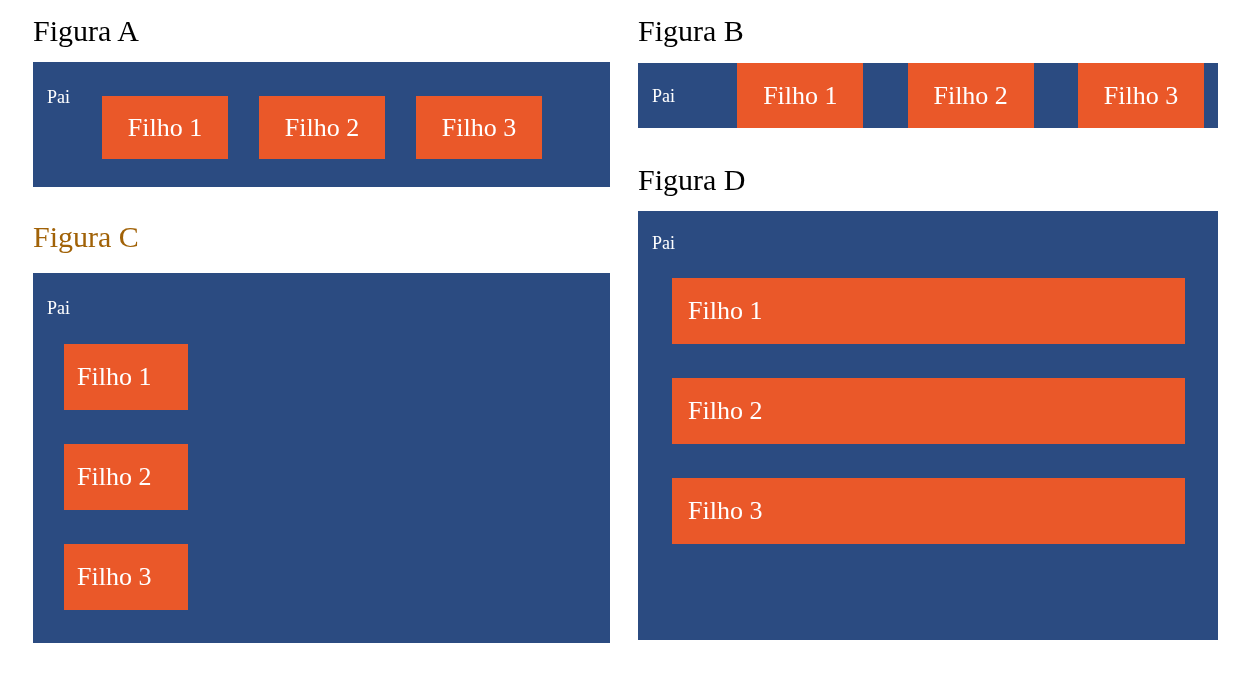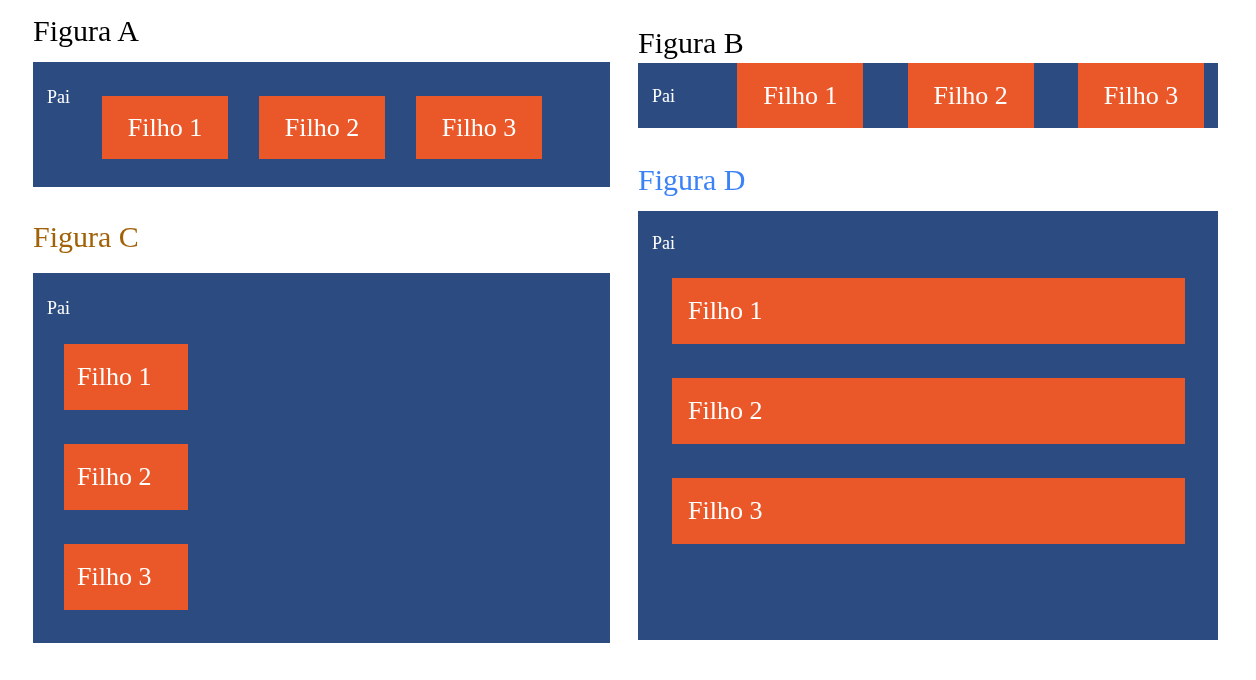--- a/index.html
+++ b/index.html
@@ -71,21 +71,21 @@
     gap: 31px;
   }
   #parent-a .child-box {
     width: 126px; height: 63px;
     display: flex;
     align-items: center;
     justify-content: center;
   }
 
   
-  #title-b { left: 638px; top: 28px; }
+  #title-b { left: 638px; top: 16px; }
   #parent-b {
     left: 638px; top: 63px;
     width: 580px; height: 65px;
     display: flex;
     flex-direction: row;
     align-items: center;
     justify-content: space-between;
     padding: 0 14px;
   }
   #parent-b .parent-label {
@@ -176,21 +176,21 @@
 
   <div class="parent-box" id="parent-c" style="background: rgb(43, 75, 129);">
     <span class="parent-label" style="color: rgb(255, 255, 255);">Pai</span>
     <div class="col">
       <div class="child-box" style="background: rgb(234, 88, 41); color: rgb(255, 255, 255);">Filho 1</div>
       <div class="child-box" style="background: rgb(234, 88, 41); color: rgb(255, 255, 255);">Filho 2</div>
       <div class="child-box" style="background: rgb(234, 88, 41); color: rgb(255, 255, 255);">Filho 3</div>
     </div>
   </div>
 
-  <div class="fig-title" id="title-d" style="color: #3b82f6;">Figura D</div>
+  <div class="fig-title" id="title-d" style="color: #000000;">Figura D</div>
 
   <div class="parent-box" id="parent-d" style="background: rgb(43, 75, 129);">
     <span class="parent-label" style="color: rgb(255, 255, 255);">Pai</span>
     <div class="col">
       <div class="child-box" style="background: rgb(234, 88, 41); color: rgb(255, 255, 255);">Filho 1</div>
       <div class="child-box" style="background: rgb(234, 88, 41); color: rgb(255, 255, 255);">Filho 2</div>
       <div class="child-box" style="background: rgb(234, 88, 41); color: rgb(255, 255, 255);">Filho 3</div>
     </div>
   </div>
 

